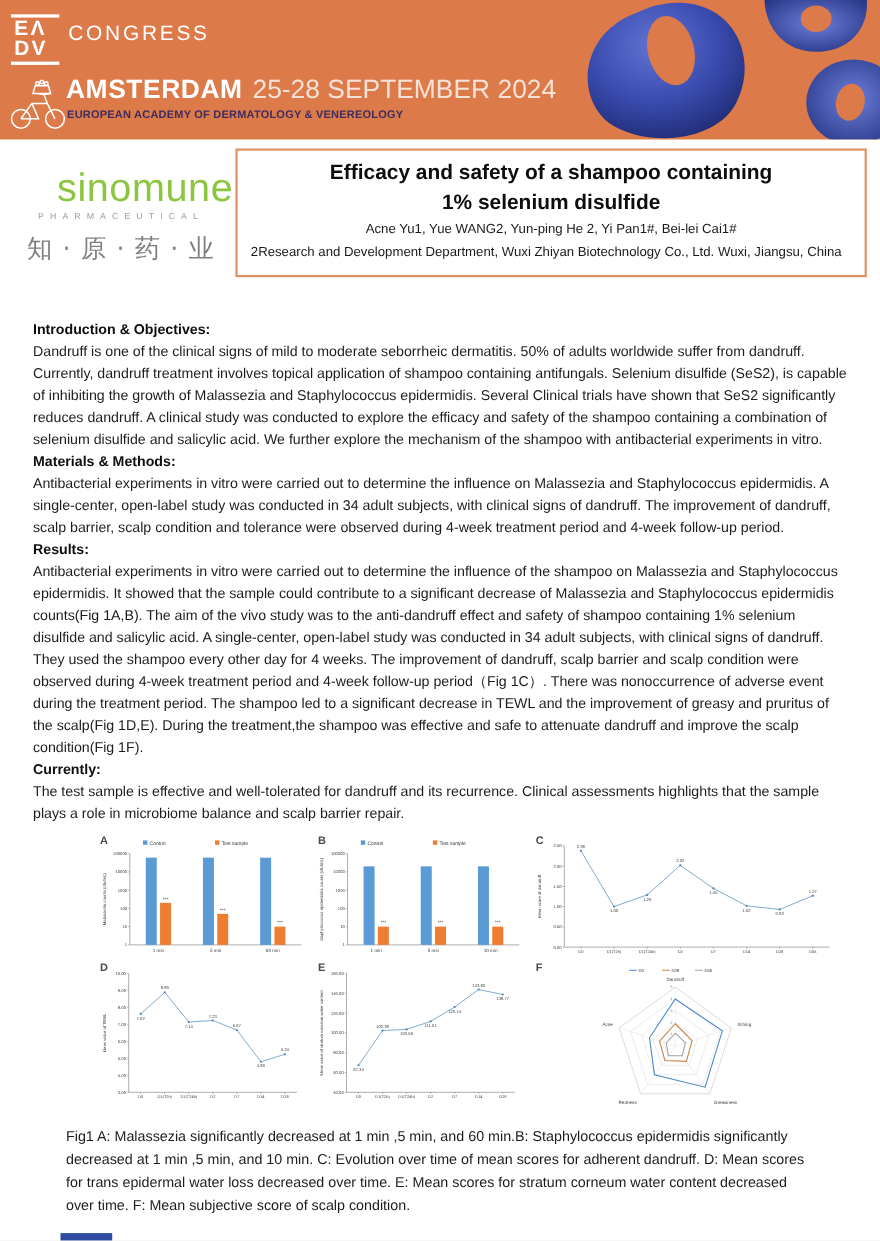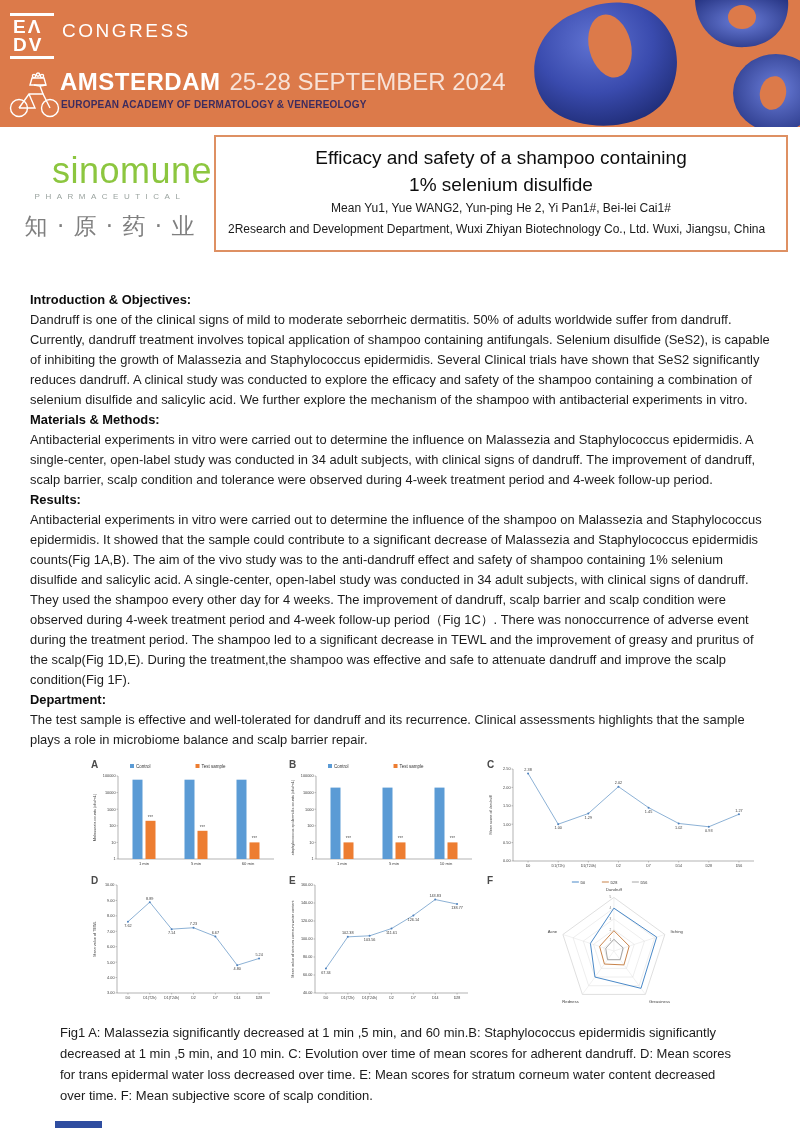--- a/index.html
+++ b/index.html
@@ -18,21 +18,21 @@
   .cityline .dates{font-size:24px;font-weight:normal;color:rgba(255,255,255,.78);margin-left:9px;}
   .academy{position:absolute;left:61px;top:99px;font-size:10px;font-weight:bold;color:#3D2C5E;letter-spacing:.2px;}
   .blobs{position:absolute;right:0;top:0;}
   
   .brand-row{position:relative;height:158px;background:#fff;}
   .brand{position:absolute;left:8px;top:26px;width:204px;text-align:center;}
   .brand-name{color:#8CC63F;font-size:36px;letter-spacing:.5px;line-height:1;text-align:right;}
   .brand-sub{color:#9AA39F;font-size:8px;letter-spacing:5.5px;margin-top:3px;}
   .brand-cn{color:#7F7F7F;font-size:23px;letter-spacing:1px;margin-top:10px;font-family:"DejaVu Sans",sans-serif;}
   .title-box{position:absolute;left:214px;right:12px;top:8px;border:2px solid #DE9063;background:#fff;padding:5px 12px 8px;}
-  .title-line{text-align:center;font-weight:normal;font-size:19px;color:#0d0d0d;margin:5px 0;}
+  .title-line{text-align:center;font-weight:bold;font-size:19px;color:#0d0d0d;margin:5px 0;}
   .authors{text-align:center;font-size:12px;color:#1a1a1a;margin:5px 0 5px;}
   .aff{font-size:12px;color:#1a1a1a;margin:3px 0;line-height:1.55;}
   
   .main{padding:5px 30px 0;}
   h3.sec{font-size:12.9px;line-height:20px;margin:0;color:#0d0d0d;font-weight:bold;}
   p.sec{font-size:12.9px;line-height:20px;margin:0;color:#1c1c1c;}
   
   .figure-grid{display:grid;grid-template-columns:190px 190px 278px;column-gap:8px;row-gap:4px;margin:10px 0 0 60px;}
   .chart{position:relative;}
   .chart svg{display:block;}
@@ -94,40 +94,40 @@
 
   <div class="brand-row">
     <div class="brand">
       <div class="brand-name">sinomune</div>
       <div class="brand-sub">PHARMACEUTICAL</div>
       <div class="brand-cn">知 · 原 · 药 · 业</div>
     </div>
     <div class="title-box">
       <div class="title-line">Efficacy and safety of a shampoo containing</div>
       <div class="title-line">1% selenium disulfide</div>
-      <div class="authors">Mean Yu1, Yue WANG2, Yun-ping He 2, Yi Pan1#, Bei-lei Cai1#</div>
+      <div class="authors">Acne Yu1, Yue WANG2, Yun-ping He 2, Yi Pan1#, Bei-lei Cai1#</div>
       <div class="aff">2Research and Development Department, Wuxi Zhiyan Biotechnology Co., Ltd. Wuxi, Jiangsu, China</div>
     </div>
   </div>
 
   <div class="main">
     <section>
       <h3 class="sec">Introduction &amp; Objectives:</h3>
       <p class="sec">Dandruff is one of the clinical signs of mild to moderate seborrheic dermatitis. 50% of adults worldwide suffer from dandruff. Currently, dandruff treatment involves topical application of shampoo containing antifungals. Selenium disulfide (SeS2), is capable of inhibiting the growth of Malassezia and Staphylococcus epidermidis. Several Clinical trials have shown that SeS2 significantly reduces dandruff. A clinical study was conducted to explore the efficacy and safety of the shampoo containing a combination of selenium disulfide and salicylic acid. We further explore the mechanism of the shampoo with antibacterial experiments in vitro.</p>
     </section>
     <section>
       <h3 class="sec">Materials &amp; Methods:</h3>
       <p class="sec">Antibacterial experiments in vitro were carried out to determine the influence on Malassezia and Staphylococcus epidermidis. A single-center, open-label study was conducted in 34 adult subjects, with clinical signs of dandruff. The improvement of dandruff, scalp barrier, scalp condition and tolerance were observed during 4-week treatment period and 4-week follow-up period.</p>
     </section>
     <section>
       <h3 class="sec">Results:</h3>
       <p class="sec">Antibacterial experiments in vitro were carried out to determine the influence of the shampoo on Malassezia and Staphylococcus epidermidis. It showed that the sample could contribute to a significant decrease of Malassezia and Staphylococcus epidermidis counts(Fig 1A,B).  The aim of the vivo study was to the anti-dandruff effect and safety of shampoo containing 1% selenium disulfide and salicylic acid. A single-center, open-label study was conducted in 34 adult subjects, with clinical signs of dandruff. They used the shampoo every other day for 4 weeks. The improvement of dandruff, scalp barrier and scalp condition were observed during 4-week treatment period and 4-week follow-up period（Fig 1C）. There was nonoccurrence of adverse event during the treatment period. The shampoo led to a significant decrease in TEWL and the improvement of greasy and pruritus of the scalp(Fig 1D,E). During the treatment,the shampoo was effective and safe to attenuate dandruff and improve the scalp condition(Fig 1F).</p>
     </section>
     <section>
-      <h3 class="sec">Department:</h3>
+      <h3 class="sec">Currently:</h3>
       <p class="sec">The test sample is effective and well-tolerated for dandruff and its recurrence. Clinical assessments highlights that the sample plays a role in microbiome balance and scalp barrier repair.</p>
     </section>
 
     <div class="figure-grid">
       <div class="chart">
         <span class="panel">A</span>
       <svg viewBox="0 0 190 112" width="190" height="112">
             <rect x="40" y="4" width="4" height="4" fill="#5B9BD5"></rect>
             <text x="46" y="7.8" font-size="4.5" fill="#333">Control</text>
             <rect x="105.52" y="4" width="4" height="4" fill="#ED7D31"></rect>

